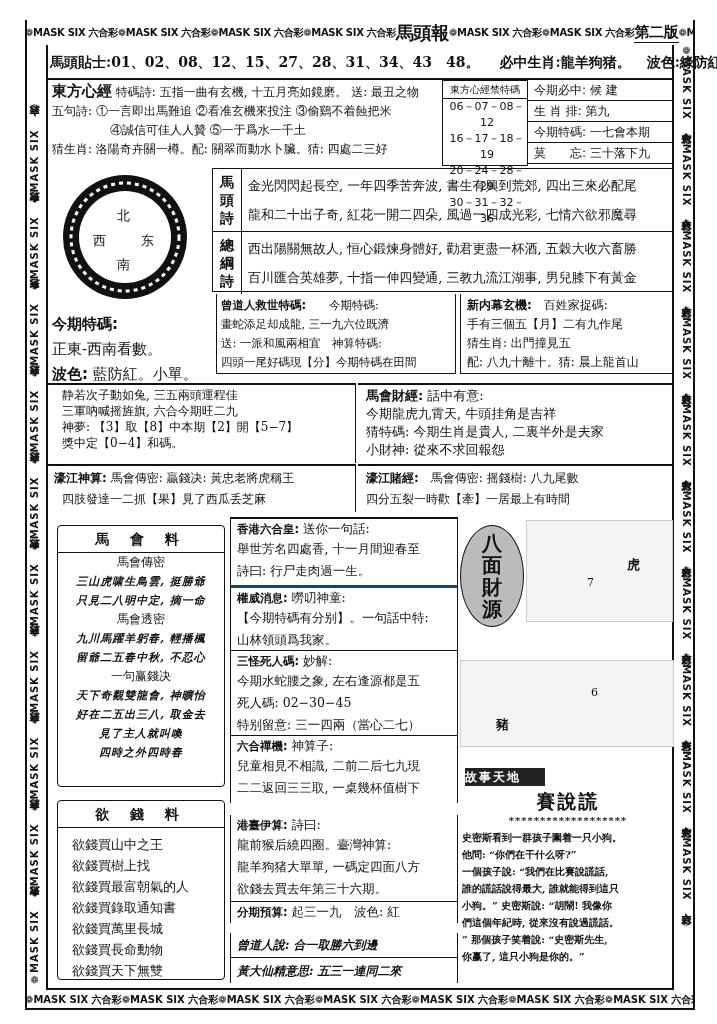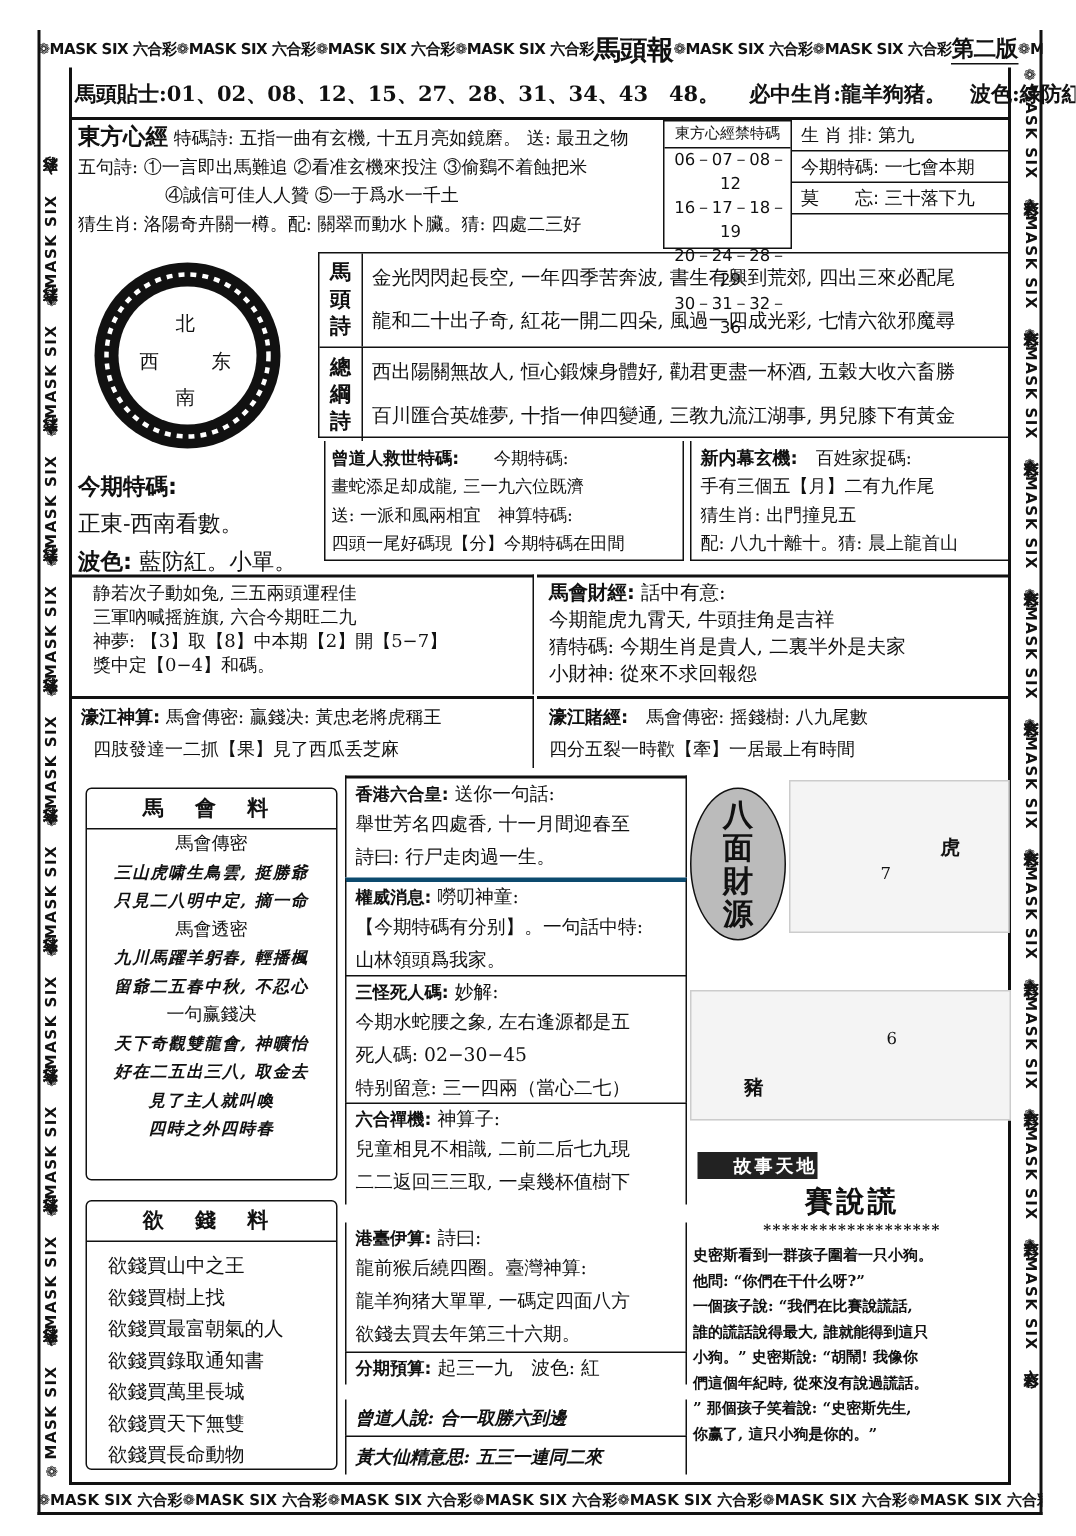--- a/index.html
+++ b/index.html
@@ -46,21 +46,21 @@
   .mhl .hd,.yql .hd{height:26px;border-bottom:1px solid #111;text-align:center;line-height:26px;font-family:"DejaVu Sans",sans-serif;font-weight:bold;font-size:14px;letter-spacing:8px;}
   .mhl .sub{text-align:center;font-family:"DejaVu Sans",sans-serif;font-size:12px;line-height:19px;}
   .mhl .ln{text-align:center;font-size:11px;line-height:19px;font-style:italic;font-weight:bold;letter-spacing:1px;}
   .yql{left:57px;top:800px;width:168px;height:180px;}
   .yql .ln{padding-left:14px;font-size:13px;line-height:21px;}
   .mid{left:230px;width:228px;box-sizing:border-box;border-left:1px solid #111;border-right:1px solid #111;font-size:12.5px;padding:2px 6px;}
   .mid .t{font-family:"DejaVu Sans",sans-serif;font-weight:bold;font-size:11.5px;}
   .mid .l{line-height:22px;white-space:nowrap;}
   .badge{left:460px;top:525px;width:62px;height:100px;border:1px solid #111;border-radius:50%;background:#bbb;display:flex;flex-direction:column;align-items:center;justify-content:center;font-family:"DejaVu Sans",sans-serif;font-weight:bold;font-size:20px;line-height:22px;}
   .illus{background:#f4f4f4;border:1px solid #ccc;}
-  .story-tag{left:465px;top:768px;width:80px;height:18px;background:#222;color:#fff;font-family:"DejaVu Sans",sans-serif;font-weight:bold;font-size:12px;text-align:right;line-height:18px;letter-spacing:2px;}
+  .story-tag{left:465px;top:768px;width:80px;height:18px;background:#222;color:#fff;font-family:"DejaVu Sans",sans-serif;font-weight:bold;font-size:12px;text-align:left;line-height:18px;letter-spacing:2px;}
   .story{left:462px;top:790px;width:212px;font-size:10px;line-height:17px;font-weight:bold;}
   .story .st{text-align:center;font-size:19px;line-height:22px;letter-spacing:2px;}
   .story .stars{text-align:center;font-size:10px;letter-spacing:1px;}
 </style>
 </head>
 <body>
 
 <div class="abs frame"></div>
 
 <div class="abs top-strip">
@@ -112,20 +112,21 @@
 
 <div class="abs ban">
   <div class="h">東方心經禁特碼</div>
   <div class="n">06－07－08－12</div>
   <div class="n">16－17－18－19</div>
   <div class="n">20－24－28－29</div>
   <div class="n">30－31－32－36</div>
 </div>
 
 <div class="abs facts">
+  <div class="f"><span>今期必中:</span> <span>候 建</span></div>
   <div class="f"><span>生 肖 排:</span> <span>第九</span></div>
   <div class="f"><span>今期特碼:</span> <span>一七會本期</span></div>
   <div class="f"><span>莫　　忘:</span> <span>三十落下九</span></div>
 </div>
 
 <div class="abs compass">
   <svg width="150" height="130" viewBox="0 0 150 130">
     <circle cx="70" cy="65" r="62" fill="#111"></circle>
     <circle cx="70" cy="65" r="54" fill="none" stroke="#fff" stroke-width="3" stroke-dasharray="4 4"></circle>
     <circle cx="70" cy="65" r="46" fill="#fff"></circle>
@@ -219,22 +220,22 @@
 </div>
 
 <div class="abs yql rounded">
   <div class="hd">欲 錢 料</div>
   <div style="padding-top:6px">
     <div class="ln">欲錢買山中之王</div>
     <div class="ln">欲錢買樹上找</div>
     <div class="ln">欲錢買最富朝氣的人</div>
     <div class="ln">欲錢買錄取通知書</div>
     <div class="ln">欲錢買萬里長城</div>
+    <div class="ln">欲錢買長命動物</div>
     <div class="ln">欲錢買天下無雙</div>
-    <div class="ln">欲錢買長命動物</div>
   </div>
 </div>
 
 <div class="abs mid" style="top:517px;height:68px;border-top:2px solid #111">
   <div><span class="t">香港六合皇:</span> <span>送你一句話:</span></div>
   <div class="l">舉世芳名四處香, 十一月間迎春至</div>
   <div class="l">詩曰: 行尸走肉過一生。</div>
 </div>
 <div class="abs mid" style="top:585px;height:65px;border-top:3px solid #0c4a6e">
   <div><span class="t">權威消息:</span> <span>嘮叨神童:</span></div>

